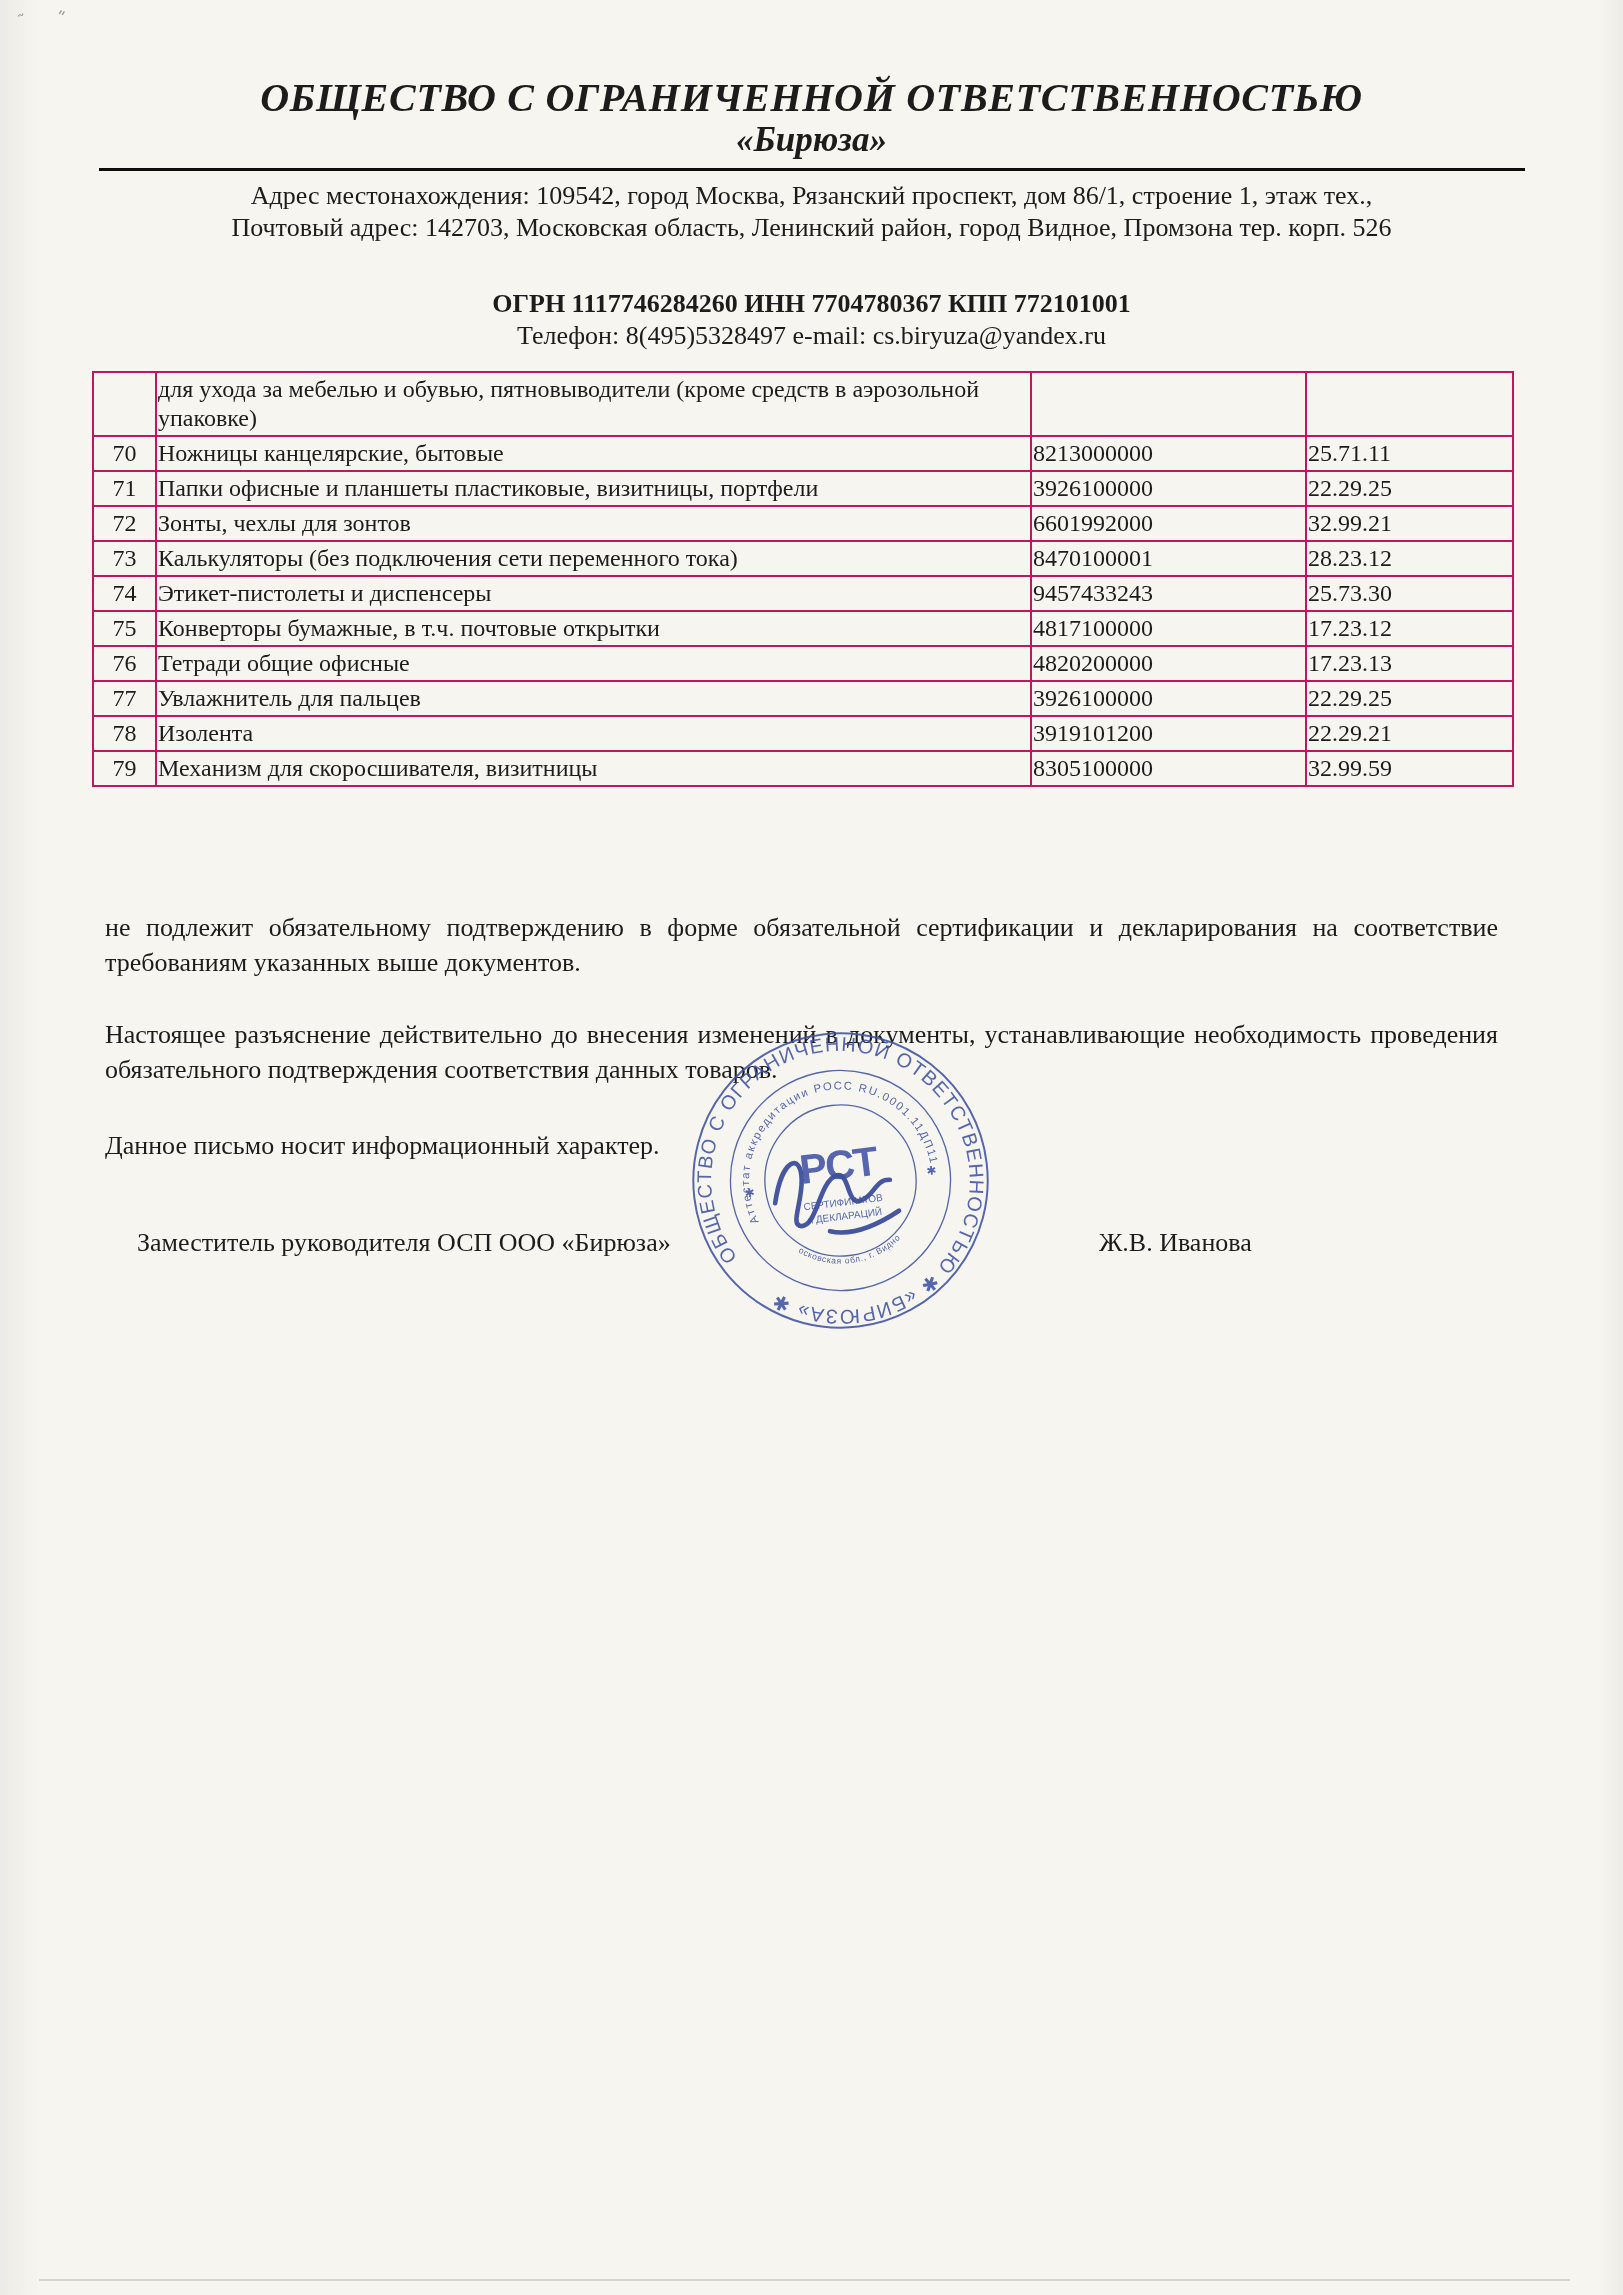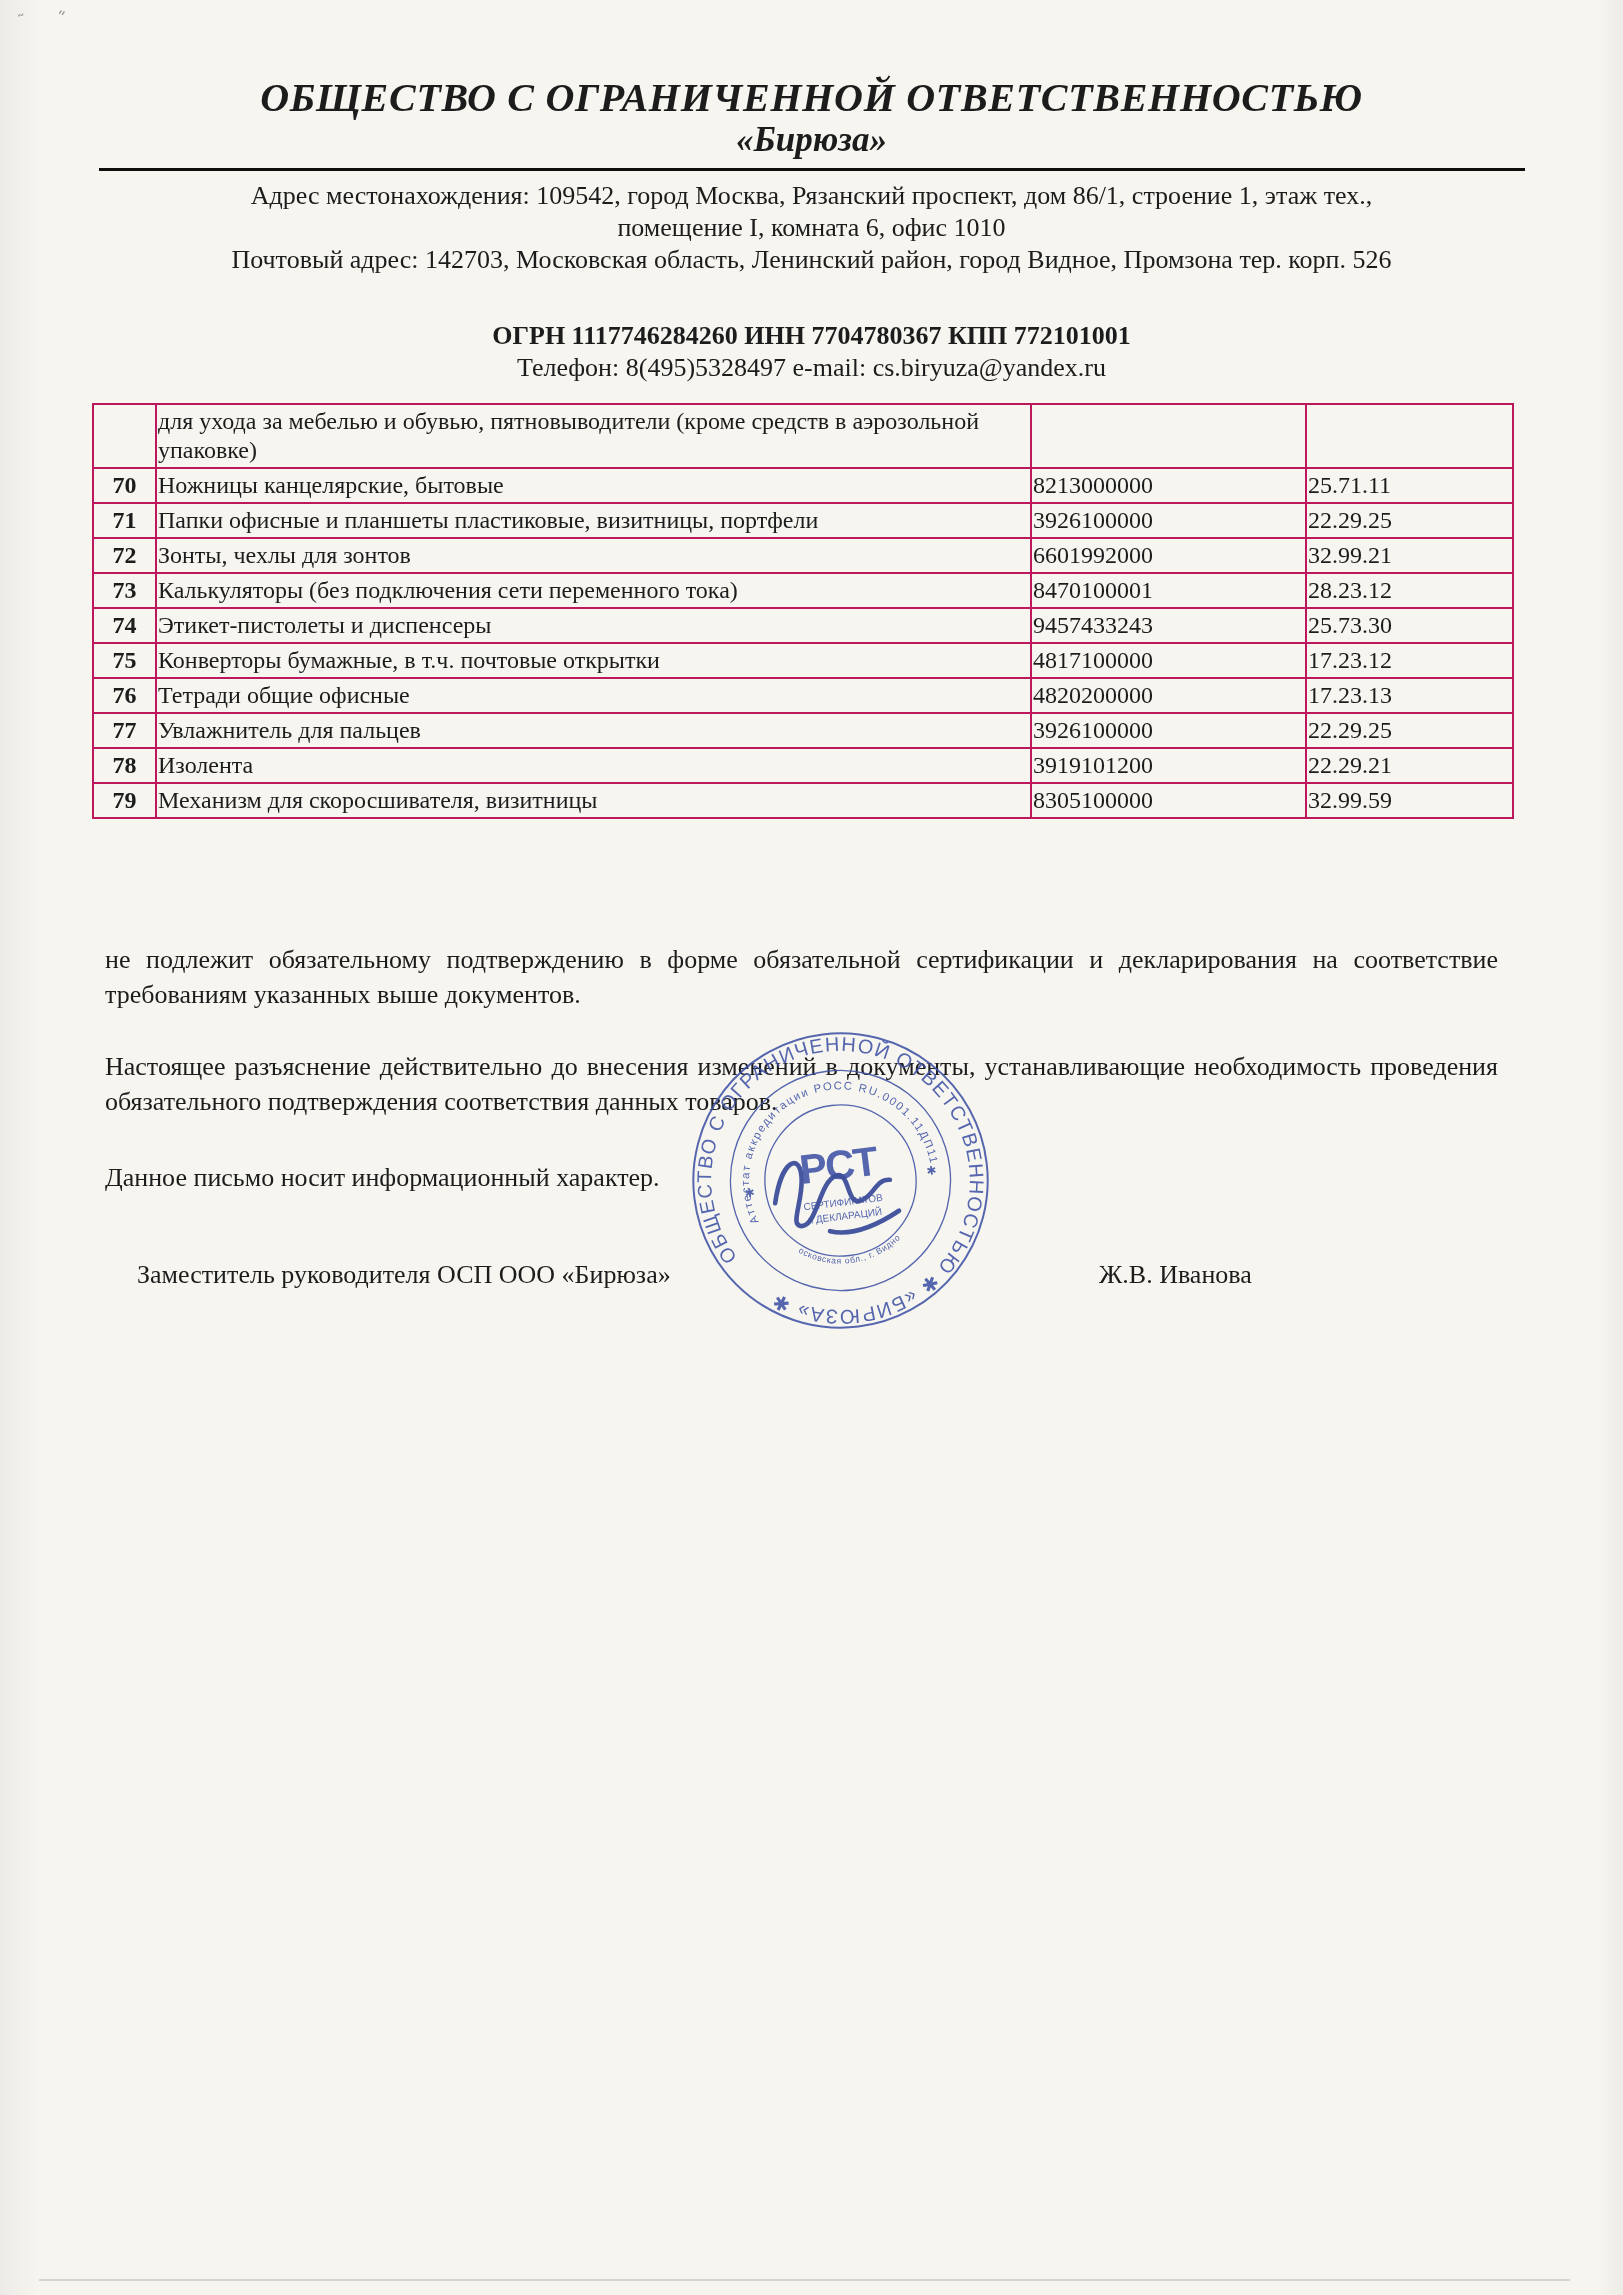--- a/index.html
+++ b/index.html
@@ -42,21 +42,21 @@
     table-layout:fixed;
     font-size:24px;
   }
   table.goods td{
     border:2px solid #be185d;
     padding:2px 1px;
     vertical-align:middle;
     line-height:29px;
     overflow:hidden;
   }
-  td.col-num{text-align:center;padding:2px 2.6px;font-weight:bold;}
+  td.col-num{text-align:center;padding:2px 2.6px;}
   td.col-code1, td.col-code2{text-align:left;margin-top:26px;}
 
   .para{
     margin:0 125px 0 105px;
     font-size:26px;line-height:35px;
     text-align:justify;text-align-last:left;
   }
   .para-1{margin-top:123px;}
   .para-2{margin-top:37px;}
   .para-3{margin-top:41px;text-align:left;}
@@ -121,21 +121,20 @@
 <span class="pencil-mark mark-1">˜</span>
 <span class="pencil-mark mark-2">ʺ</span>
 
 <div class="content">
 
   <div class="doc-title">ОБЩЕСТВО С ОГРАНИЧЕННОЙ ОТВЕТСТВЕННОСТЬЮ</div>
   <div class="doc-subtitle">«Бирюза»</div>
   <hr class="title-rule">
 
   <div class="header-line">Адрес местонахождения: 109542, город Москва, Рязанский проспект, дом 86/1, строение 1, этаж тех.,</div>
-  <div class="header-line">помещение I, комната 6, офис 1010</div>
   <div class="header-line">Почтовый адрес: 142703, Московская область, Ленинский район, город Видное, Промзона тер. корп. 526</div>
   <div class="header-line reg-line">ОГРН 1117746284260 ИНН 7704780367 КПП 772101001</div>
   <div class="header-line">Телефон: 8(495)5328497 e-mail: cs.biryuza@yandex.ru</div>
 
   <table class="goods">
     <colgroup>
       <col style="width:63px">
       <col style="width:875px">
       <col style="width:275px">
       <col style="width:207px">

